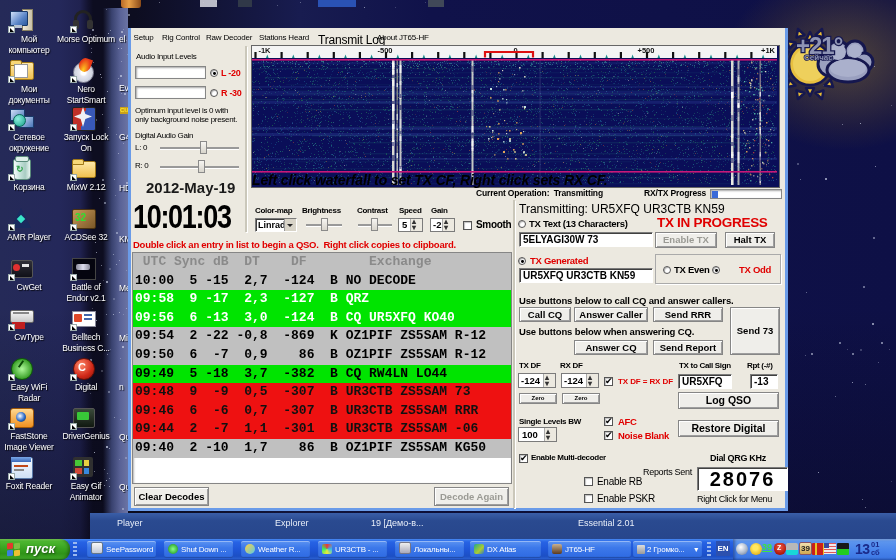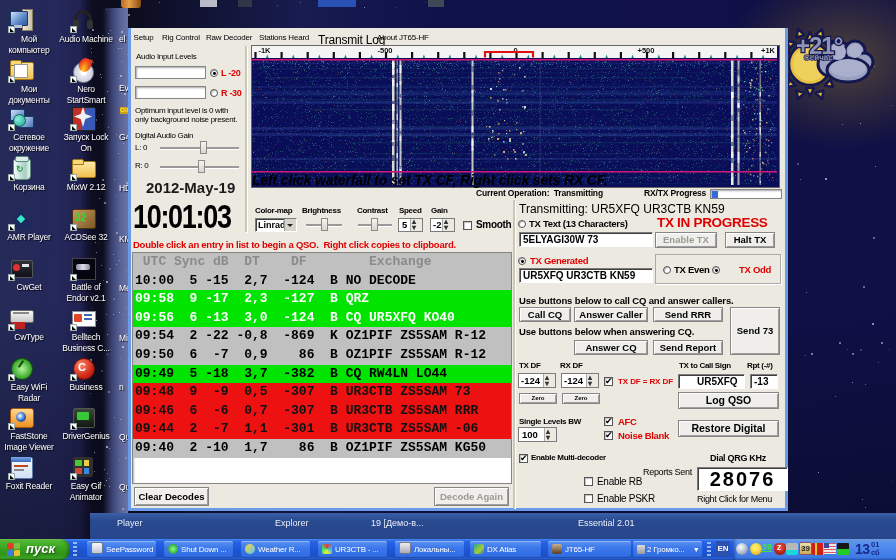--- a/index.html
+++ b/index.html
@@ -314,21 +314,21 @@
       <i class="abs" style="left:5px;top:14px;width:10px;height:2px;background:#888;"></i>
       <i class="sc"></i>
     </div>
     <div class="ilbl" style="left:-9px;top:481px;">Foxit Reader</div>
     <div class="ico" style="left:71px;top:8px;">
       <i class="abs" style="left:3px;top:2px;width:18px;height:14px;border:3px solid #222;border-bottom:none;border-radius:10px 10px 0 0;box-sizing:border-box;"></i>
       <i class="abs" style="left:2px;top:12px;width:6px;height:9px;background:#333;border-radius:2px;"></i>
       <i class="abs" style="left:16px;top:12px;width:6px;height:9px;background:#333;border-radius:2px;"></i>
       <i class="sc"></i>
     </div>
-    <div class="ilbl" style="left:48px;top:34px;">Audio Machine</div>
+    <div class="ilbl" style="left:48px;top:34px;">Morse Optimum</div>
     <div class="ico" style="left:71px;top:58px;">
       <i class="abs" style="left:2px;top:4px;width:19px;height:19px;border-radius:50%;background:radial-gradient(circle,#fff 18%,#e8e8f0 30%,#b8c0d0);border:1px solid #889;"></i>
       <i class="abs" style="left:8px;top:0px;width:12px;height:14px;background:radial-gradient(ellipse at 50% 90%,#ffd020,#e83818 70%);border-radius:50% 0 50% 50%;transform:rotate(20deg);"></i>
       <i class="sc"></i>
     </div>
     <div class="ilbl" style="left:48px;top:84px;">Nero<br>StartSmart</div>
     <div class="ico" style="left:71px;top:106px;">
       <i class="abs" style="left:1px;top:1px;width:22px;height:22px;background:linear-gradient(105deg,#c03028 0 48%,#3858b8 48%);border:1px solid #222;border-radius:2px;"></i>
       <i class="abs" style="left:3px;top:1px;width:18px;height:20px;background:#f0f0f4;clip-path:polygon(50% 0,63% 35%,100% 48%,63% 60%,50% 100%,37% 60%,0 48%,37% 35%);"></i>
       <i class="sc"></i>
@@ -358,21 +358,21 @@
       <i class="abs" style="left:13px;top:8px;width:8px;height:2px;background:#46a;"></i>
       <i class="abs" style="left:13px;top:12px;width:8px;height:2px;background:#46a;"></i>
       <i class="sc"></i>
     </div>
     <div class="ilbl" style="left:48px;top:332px;">Belltech<br>Business C...</div>
     <div class="ico" style="left:71px;top:356px;">
       <i class="abs" style="left:2px;top:2px;width:20px;height:20px;border-radius:50%;background:radial-gradient(circle at 35% 30%,#ff8868,#d02818 60%,#8a1408);border:1px solid #6a1005;"></i>
       <i class="abs" style="left:7px;top:5px;color:#fff;font-size:11px;font-weight:bold;font-style:normal;">C</i>
       <i class="sc"></i>
     </div>
-    <div class="ilbl" style="left:48px;top:382px;">Business</div>
+    <div class="ilbl" style="left:48px;top:382px;">Digital</div>
     <div class="ico" style="left:71px;top:405px;">
       <i class="abs" style="left:2px;top:3px;width:20px;height:18px;background:linear-gradient(180deg,#3a4a3a,#101810);border:1px solid #555;border-radius:2px;"></i>
       <i class="abs" style="left:6px;top:7px;width:12px;height:8px;background:#38c838;border-radius:1px;"></i>
       <i class="sc"></i>
     </div>
     <div class="ilbl" style="left:48px;top:431px;">DriverGenius</div>
     <div class="ico" style="left:71px;top:455px;">
       <i class="abs" style="left:2px;top:2px;width:20px;height:20px;background:#303030;border-radius:2px;"></i>
       <i class="abs" style="left:4px;top:5px;width:7px;height:6px;background:#48c838;"></i>
       <i class="abs" style="left:13px;top:5px;width:5px;height:6px;background:#e8d040;"></i>
@@ -858,21 +858,21 @@
         <div class="btn" style="left:443px;top:312px;width:74px;height:15px;line-height:13px;">Answer CQ</div>
         <div class="btn" style="left:522px;top:312px;width:70px;height:15px;line-height:13px;">Send Report</div>
         <div class="lbl b" style="left:388px;top:333px;">TX DF</div>
         <div class="lbl b" style="left:429px;top:333px;">RX DF</div>
         <div class="lbl b" style="left:548px;top:333px;font-size:8px;">TX to Call Sign</div>
         <div class="lbl b" style="left:616px;top:333px;">Rpt (-#)</div>
         <div class="spin" style="left:387px;top:345px;width:38px;height:15px;line-height:13px;padding-left:2px;">-124<span class="ud"></span></div>
         <div class="spin" style="left:430px;top:345px;width:38px;height:15px;line-height:13px;padding-left:2px;">-124<span class="ud"></span></div>
         <div class="chk on" style="left:473px;top:349px;"></div>
         <div class="lbl b red" style="left:487px;top:349px;font-size:8px;letter-spacing:-0.1px;">TX DF = RX DF</div>
-        <div class="inp" style="left:547px;top:346px;width:67px;height:15px;line-height:13px;padding-left:18px;">UR5XFQ</div>
+        <div class="inp" style="left:547px;top:346px;width:54px;height:15px;line-height:13px;padding-left:3px;">UR5XFQ</div>
         <div class="inp" style="left:619px;top:346px;width:28px;height:15px;line-height:13px;padding-left:3px;">-13</div>
         <div class="btn" style="left:388px;top:365px;width:38px;height:11px;line-height:9px;font-size:6px;">Zero</div>
         <div class="btn" style="left:431px;top:365px;width:38px;height:11px;line-height:9px;font-size:6px;">Zero</div>
         <div class="btn" style="left:547px;top:364px;width:101px;height:17px;line-height:15px;font-size:10.5px;">Log QSO</div>
         <div class="lbl b" style="left:388px;top:389px;font-size:8px;">Single Levels BW</div>
         <div class="chk on" style="left:473px;top:389px;"></div>
         <div class="lbl b red" style="left:487px;top:388px;font-size:9.5px;">AFC</div>
         <div class="spin" style="left:387px;top:399px;width:39px;height:15px;line-height:13px;padding-left:3px;">100<span class="ud"></span></div>
         <div class="chk on" style="left:473px;top:403px;"></div>
         <div class="lbl b red" style="left:487px;top:402px;font-size:9.5px;">Noise Blank</div>

